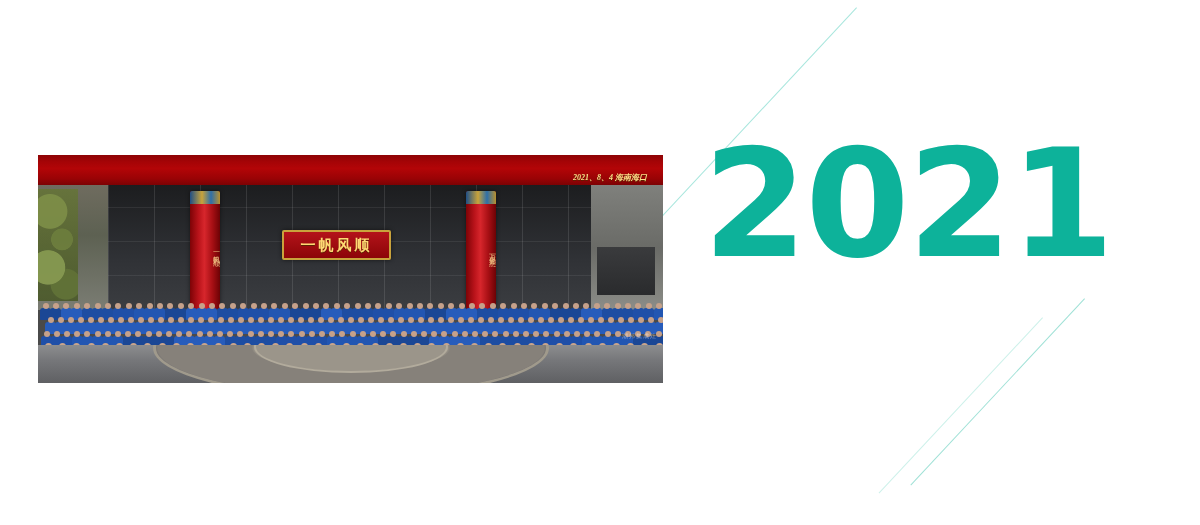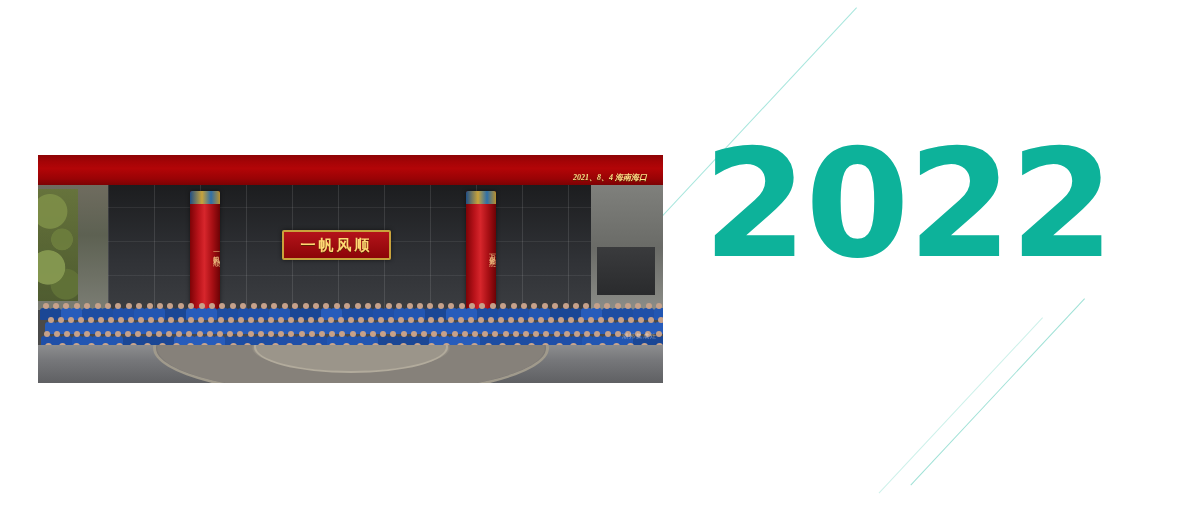--- a/index.html
+++ b/index.html
@@ -942,15 +942,15 @@
           <div class="vhead"></div>
           <div class="vbody" style="background:#24262c"></div>
           <div class="vchair"></div>
         </div>
       </div>
 
     <div class="plaza"></div>
     <div class="watermark">潮邦集成灶</div>
   </div>
 
-  <div id="year-text">2022</div>
+  <div id="year-text">2021</div>
 
 </div>
 
 </body></html>

